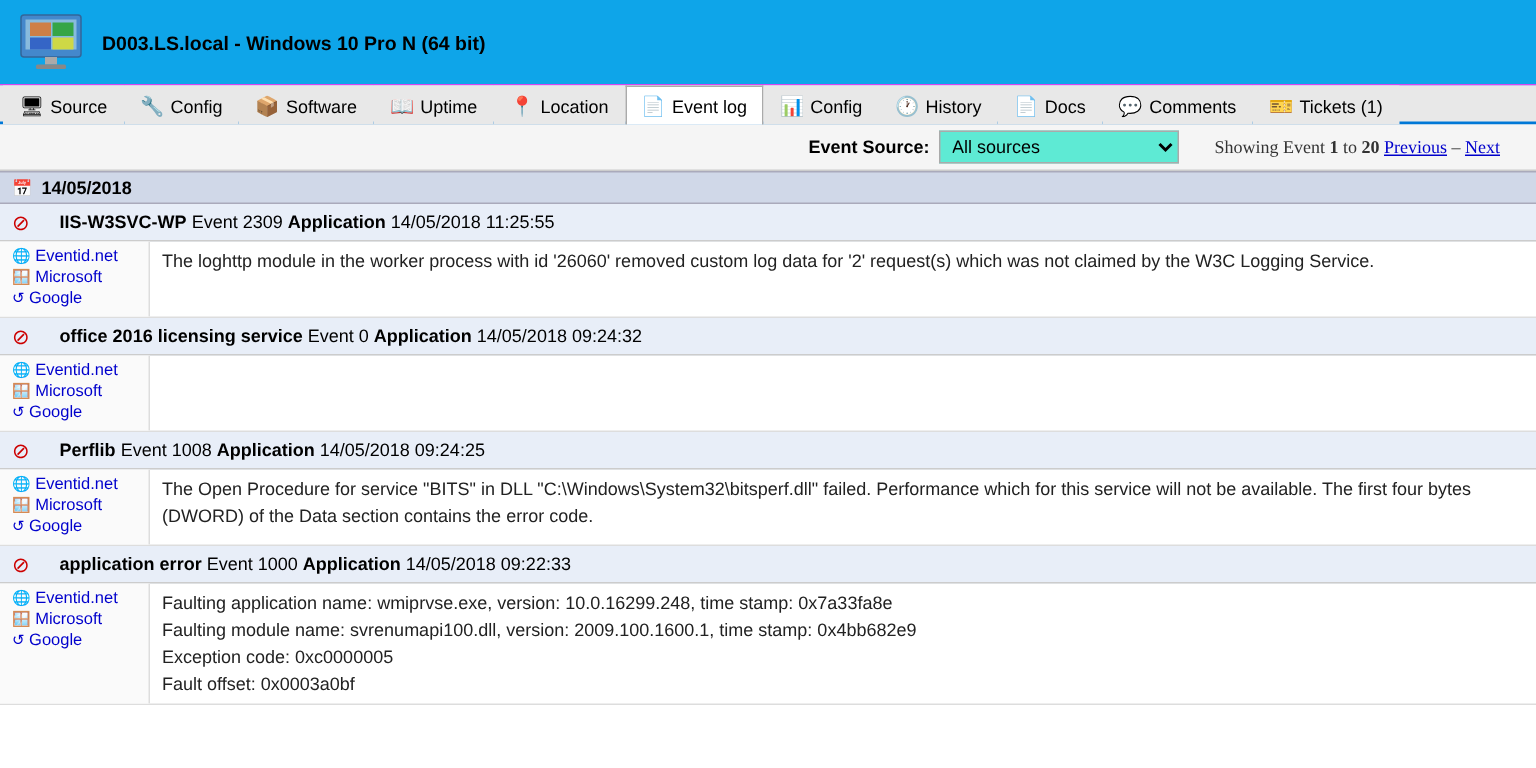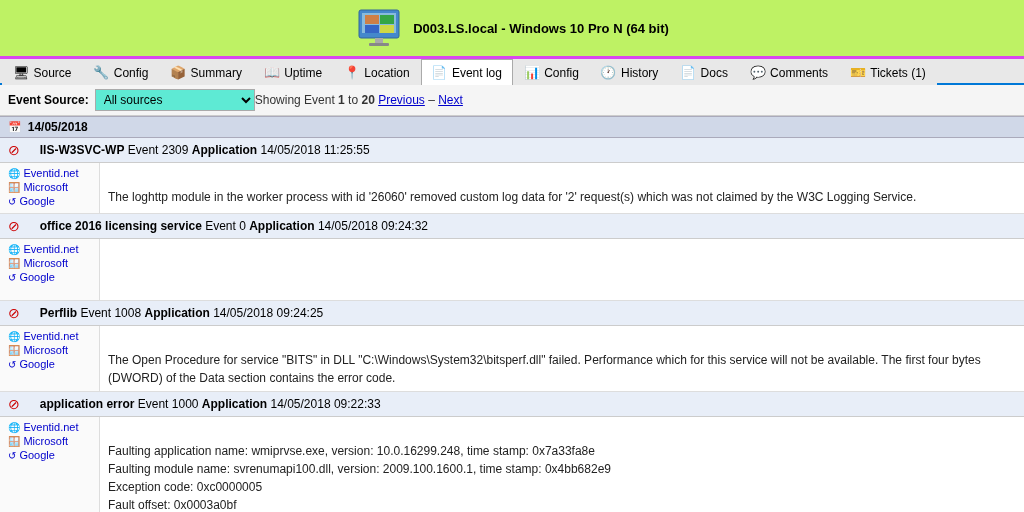--- a/index.html
+++ b/index.html
@@ -3,23 +3,22 @@
   <meta charset="utf-8">
   <style>
     * { margin: 0; padding: 0; box-sizing: border-box; }
     body { font-family: Arial, sans-serif; font-size: 12px; background: #fff; width: 1024px; }
 
     
     .header {
       display: flex;
       align-items: center;
       padding: 8px 10px;
-      background: #bef264;
-      border-bottom: 3px solid #d946ef;
-      justify-content: center;
+      background: #0ea5e9;
+      border-bottom: 1px solid #d946ef;
     }
     .header-icon {
       width: 48px;
       height: 40px;
       margin-right: 10px;
     }
     .header-info .title {
       font-size: 13px;
       font-weight: bold;
       color: #000;
@@ -63,39 +62,41 @@
     }
     .tab-icon {
       margin-right: 4px;
       font-size: 13px;
     }
 
     
     .filter-bar {
       display: flex;
       align-items: center;
-      padding: 4px 8px;
+      padding: 4px 24px;
       background: #f5f5f5;
       border-bottom: 1px solid #ccc;
       font-size: 12px;
+      justify-content: flex-end;
     }
     .filter-label {
       margin-right: 6px;
       font-weight: bold;
     }
     .filter-select {
       font-size: 12px;
       padding: 2px 20px 2px 4px;
       border: 1px solid #aaa;
       background: #5eead4;
       min-width: 160px;
     }
     .filter-info {
-      margin-left: 0;
+      margin-left: 24px;
       color: #333;
+      font-family: Liberation Serif, serif;
     }
     .filter-info a {
       color: #0000cc;
       text-decoration: underline;
       cursor: pointer;
     }
 
     
     .events-container {
       background: #fff;
@@ -165,21 +166,20 @@
     }
     .link-icon {
       margin-right: 3px;
       font-size: 10px;
     }
     .event-description {
       padding: 4px 8px;
       font-size: 12px;
       color: #222;
       line-height: 1.5;
-      margin-top: 21px;
     }
   </style>
 </head>
 <body>
 
 <div class="header">
   <div class="header-icon">
     <svg width="48" height="40" viewBox="0 0 48 40" xmlns="http://www.w3.org/2000/svg">
 
       <rect x="4" y="2" width="40" height="28" rx="2" fill="#4488cc" stroke="#336699" stroke-width="1"></rect>
@@ -203,21 +203,21 @@
   <div class="nav-tab">
     <span class="tab-icon">🖥</span>
     <span>Source</span>
   </div>
   <div class="nav-tab">
     <span class="tab-icon">🔧</span>
     <span>Config</span>
   </div>
   <div class="nav-tab">
     <span class="tab-icon">📦</span>
-    <span>Summary</span>
+    <span>Software</span>
   </div>
   <div class="nav-tab">
     <span class="tab-icon">📖</span>
     <span>Uptime</span>
   </div>
   <div class="nav-tab">
     <span class="tab-icon">📍</span>
     <span>Location</span>
   </div>
   <div class="nav-tab active">

